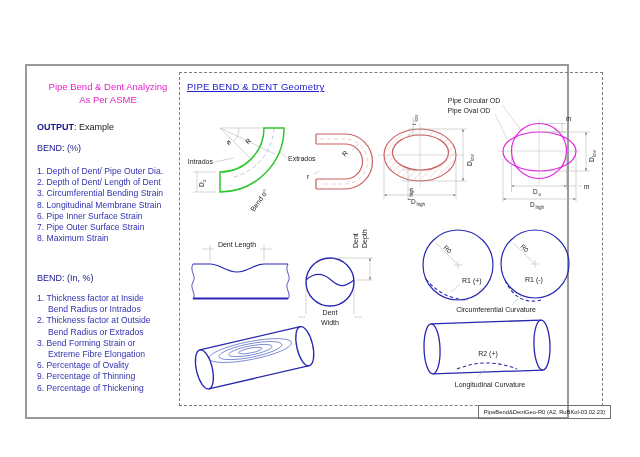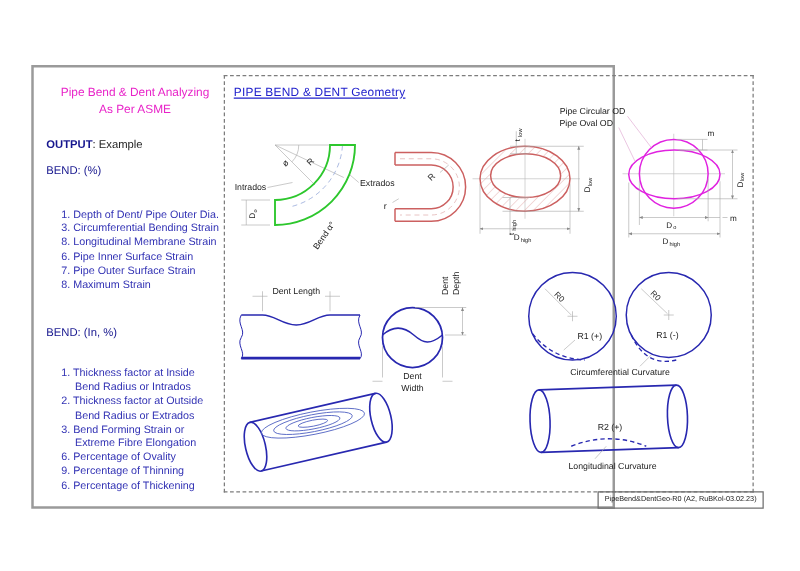--- a/index.html
+++ b/index.html
@@ -1,26 +1,26 @@
 <!DOCTYPE html>
 <html><head>
 <meta charset="utf-8">
 <style>
   html,body{margin:0;padding:0;background:#fff;}
   body{width:640px;height:457px;position:relative;font-family:"Liberation Sans",sans-serif;overflow:hidden;}
-  .sheet{position:absolute;left:25px;top:52px;width:467px;height:355px;border:2px solid #9a9a9a;background:#fff;box-sizing:border-box;}
+  .sheet{position:absolute;left:25px;top:64px;width:544px;height:355px;border:2px solid #9a9a9a;background:#fff;box-sizing:border-box;}
   
   .left-col{position:absolute;left:6px;top:0;width:150px;}
   .lp-title{position:absolute;left:0;top:14px;width:150px;text-align:center;color:#e822c8;font-size:9.5px;line-height:13px;}
   .lp-output{position:absolute;left:4px;top:56px;font-size:9px;color:#222;}
   .lp-output b{color:#16168e;font-weight:bold;}
   .lp-head{position:absolute;left:4px;font-size:9px;color:#16168e;}
   .lp-dent-head{top:77px;}
   .lp-bend-head{top:207px;}
-  ul.lp-list{position:absolute;left:4px;margin:12px;padding:0;list-style:none;width:148px;}
+  ul.lp-list{position:absolute;left:4px;margin:0;padding:0;list-style:none;width:148px;}
   .lp-dent-list{top:100px;}
   .lp-bend-list{top:227px;}
   ul.lp-list li{font-size:8.6px;line-height:11.2px;color:#3232b4;white-space:pre-line;padding-left:11px;text-indent:-11px;}
   
   .geo-panel{position:absolute;left:152px;top:6px;width:424px;height:334px;border:1.2px dashed #7d7d7d;box-sizing:border-box;}
   .geo-title{position:absolute;left:7px;top:8px;font-size:9.5px;font-weight:normal;color:#2020cc;text-decoration:underline;letter-spacing:.2px;}
   .geo-svg{position:absolute;left:0;top:0;}
   
   .footer-box{position:absolute;left:451px;top:339px;width:133px;height:14px;border:1px solid #6f6f6f;box-sizing:border-box;font-size:5.8px;line-height:12px;text-align:center;color:#222;}
   svg text{font-family:"Liberation Sans",sans-serif;fill:#222;}
@@ -32,20 +32,21 @@
 
   <div class="left-col">
     <div class="lp-title">
       <div>Pipe Bend &amp; Dent Analyzing</div>
       <div>As Per ASME</div>
     </div>
     <div class="lp-output"><b>OUTPUT</b><span>: Example</span></div>
     <div class="lp-head lp-dent-head">BEND: (%)</div>
     <ul class="lp-list lp-dent-list">
       <li>1. Depth of Dent/ Pipe Outer Dia.</li>
+      <li>2. Depth of Dent/ Length of Dent</li>
       <li>3. Circumferential Bending Strain</li>
       <li>8. Longitudinal Membrane Strain</li>
       <li>6. Pipe Inner Surface Strain</li>
       <li>7. Pipe Outer Surface Strain</li>
       <li>8. Maximum Strain</li>
     </ul>
     <div class="lp-head lp-bend-head">BEND: (In, %)</div>
     <ul class="lp-list lp-bend-list">
       <li>1. Thickness factor at Inside
 Bend Radius or Intrados</li>

